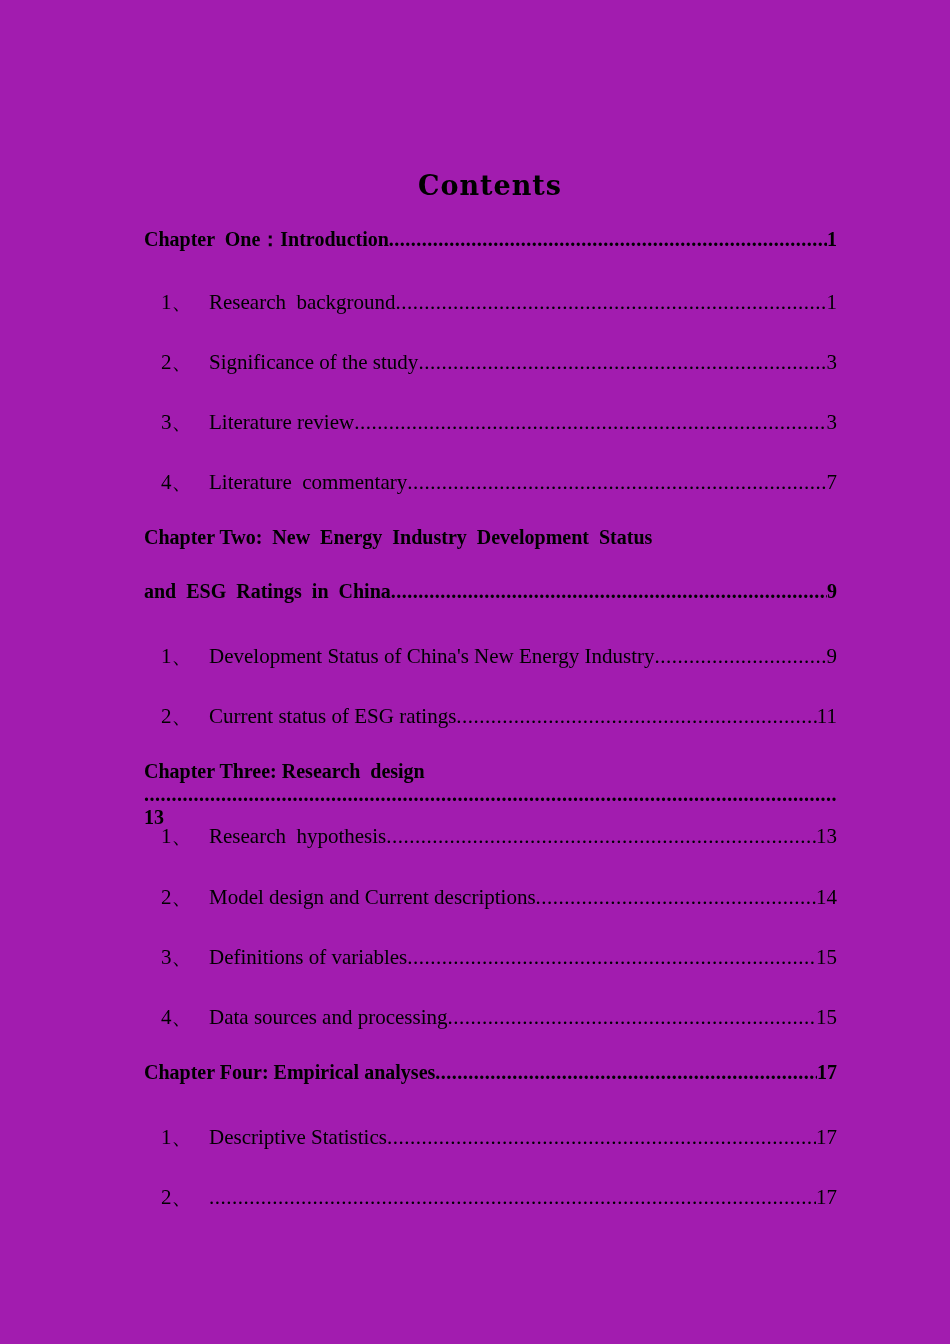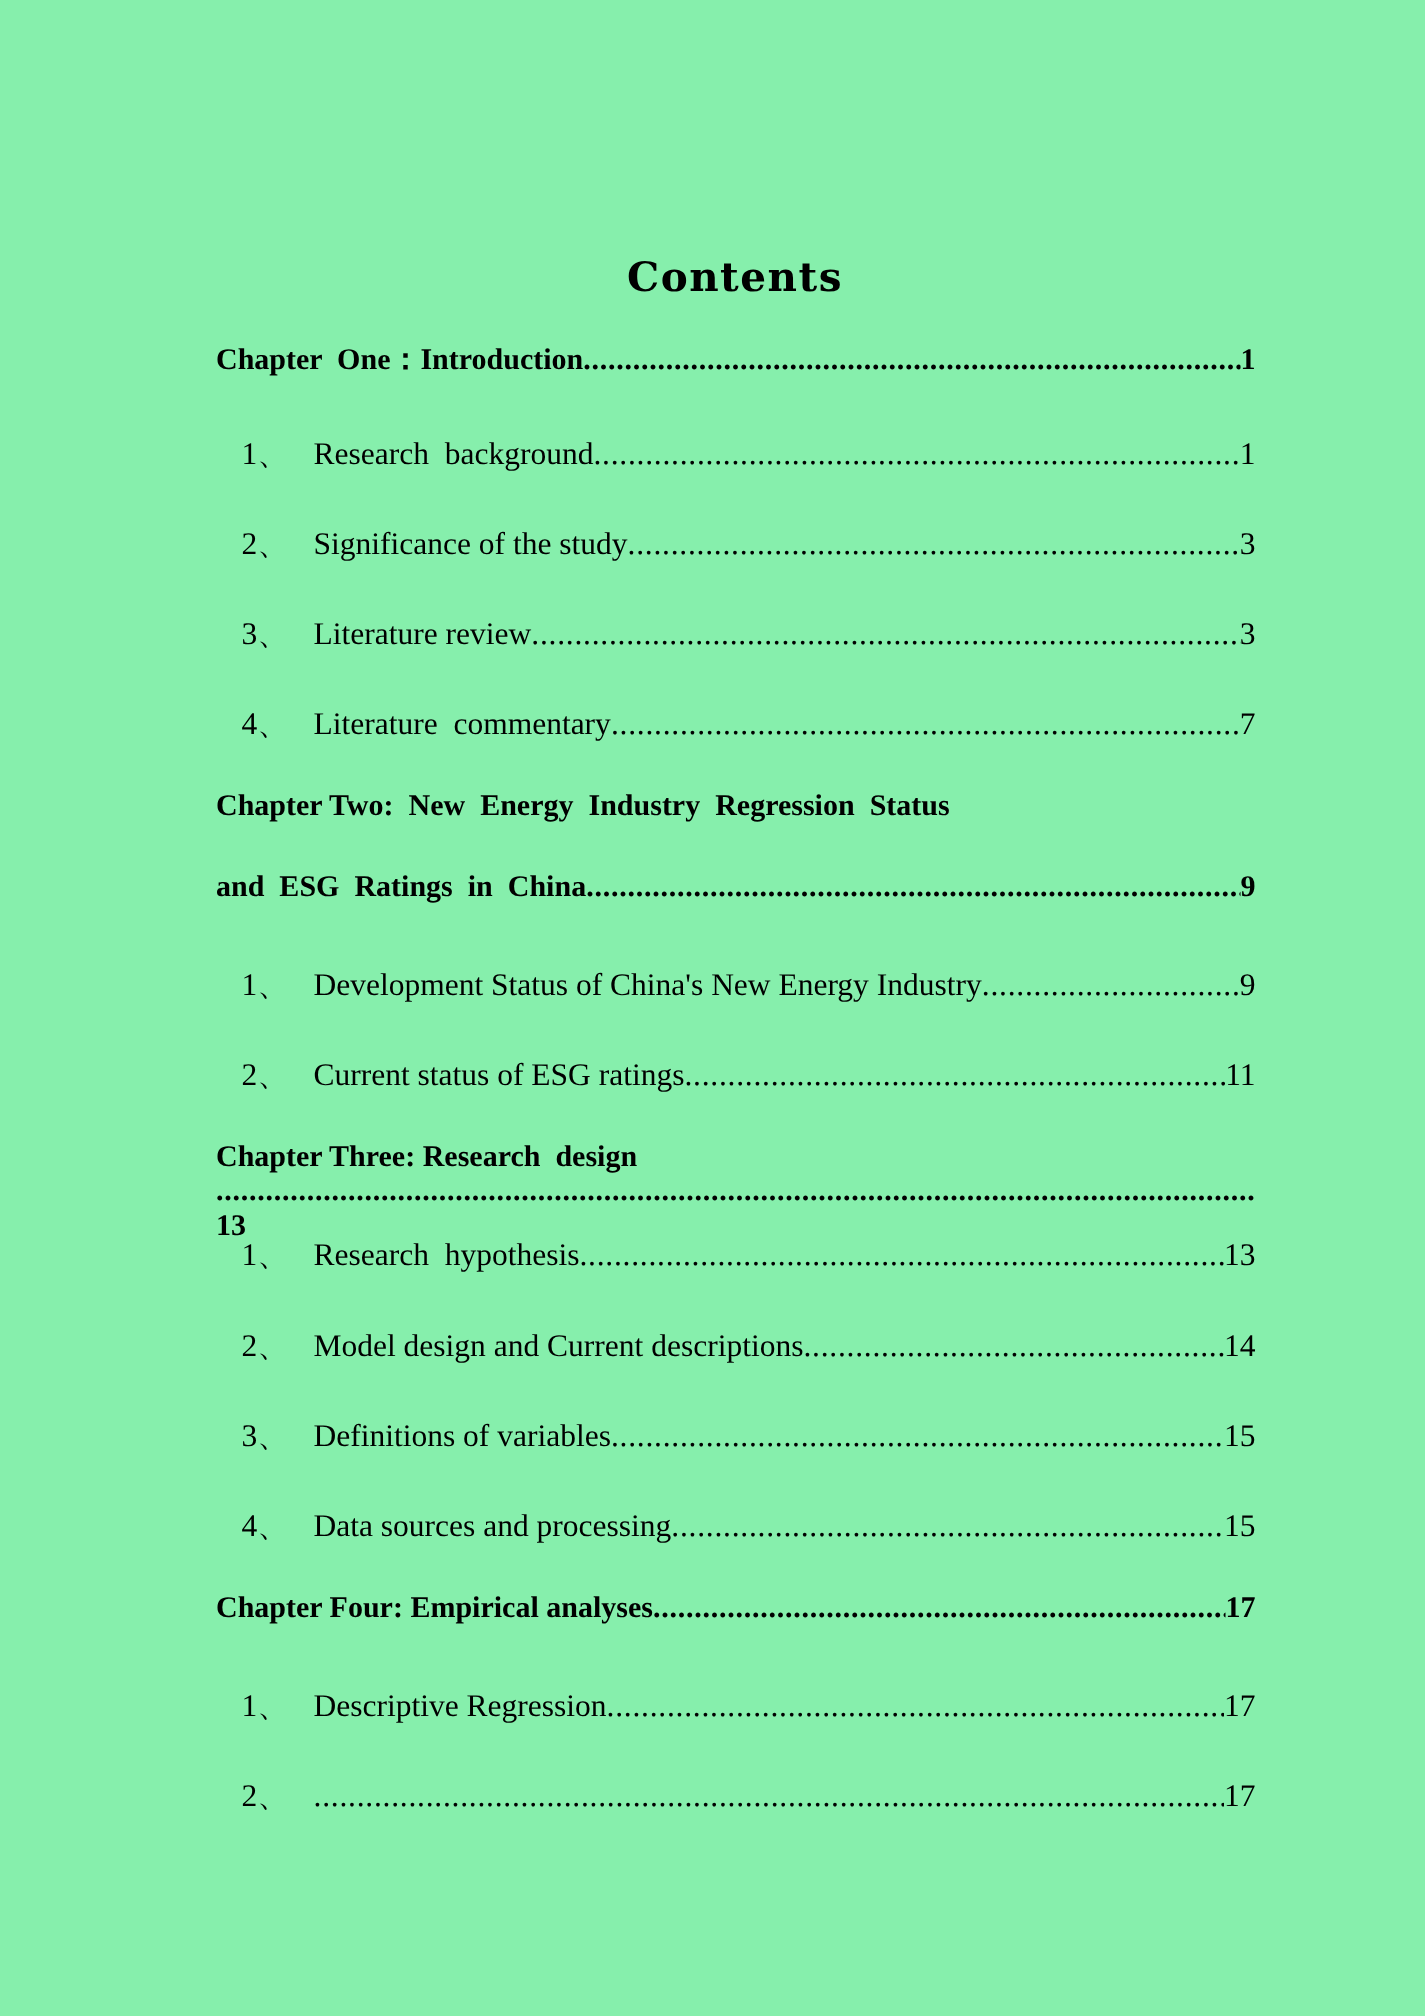--- a/index.html
+++ b/index.html
@@ -12,21 +12,21 @@
       height: 1344px;
       position: relative;
       overflow: hidden;
       font-family: "Liberation Serif", "DejaVu Serif", serif;
       color: #000000;
     }
     .page {
       position: absolute;
       left: 0; top: 0;
       width: 950px; height: 1344px;
-      background: #86efac;
+      background: #a21caf;
     }
     .title {
       position: absolute;
       top: 170px;
       left: 0;
       width: 980px;
       text-align: center;
       font-family: "DejaVu Serif", "Liberation Serif", serif;
       font-weight: bold;
       font-size: 27px;
@@ -111,21 +111,21 @@
     </div>
 
     <div class="row section" style="top:468px;left:17px;padding-left:0;">
       <span class="num">4、</span>
       <span class="label" style="white-space:pre;">Literature  commentary</span>
       <span class="leader"></span>
       <span class="page-num">7</span>
     </div>
 
     <div class="row chapter" style="top:526px;">
-      <span class="label" style="white-space:pre;">Chapter Two:  New  Energy  Industry  Regression  Status</span>
+      <span class="label" style="white-space:pre;">Chapter Two:  New  Energy  Industry  Development  Status</span>
     </div>
     <div class="row chapter" style="top:580px;">
       <span class="label" style="white-space:pre;">and  ESG  Ratings  in  China</span>
       <span class="leader"></span>
       <span class="page-num">9</span>
     </div>
 
     <div class="row section" style="top:642px;left:17px;padding-left:0;">
       <span class="num">1、</span>
       <span class="label">Development Status of China's New Energy Industry</span>
@@ -175,21 +175,21 @@
     </div>
 
     <div class="row chapter" style="top:1061px;justify-content:flex-end;">
       <span class="label">Chapter Four: Empirical analyses</span>
       <span class="leader"></span>
       <span class="page-num">17</span>
     </div>
 
     <div class="row section" style="top:1123px;left:17px;padding-left:0;">
       <span class="num">1、</span>
-      <span class="label">Descriptive Regression</span>
+      <span class="label">Descriptive Statistics</span>
       <span class="leader"></span>
       <span class="page-num">17</span>
     </div>
 
     <div class="row section" style="top:1183px;left:17px;padding-left:0;">
       <span class="num">2、</span>
       <span class="leader"></span>
       <span class="page-num">17</span>
     </div>
 

